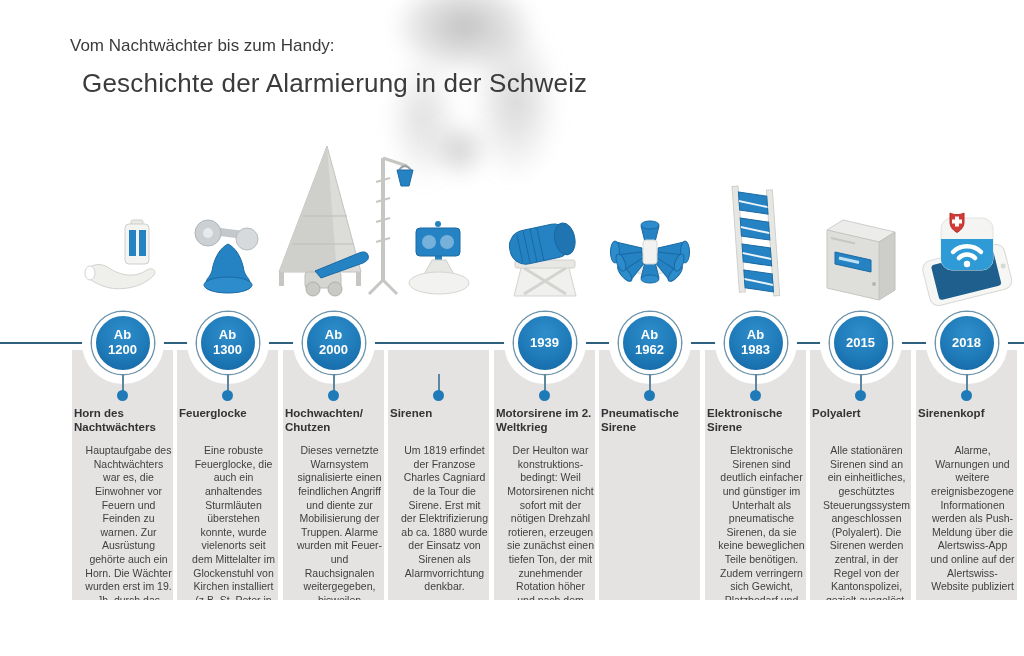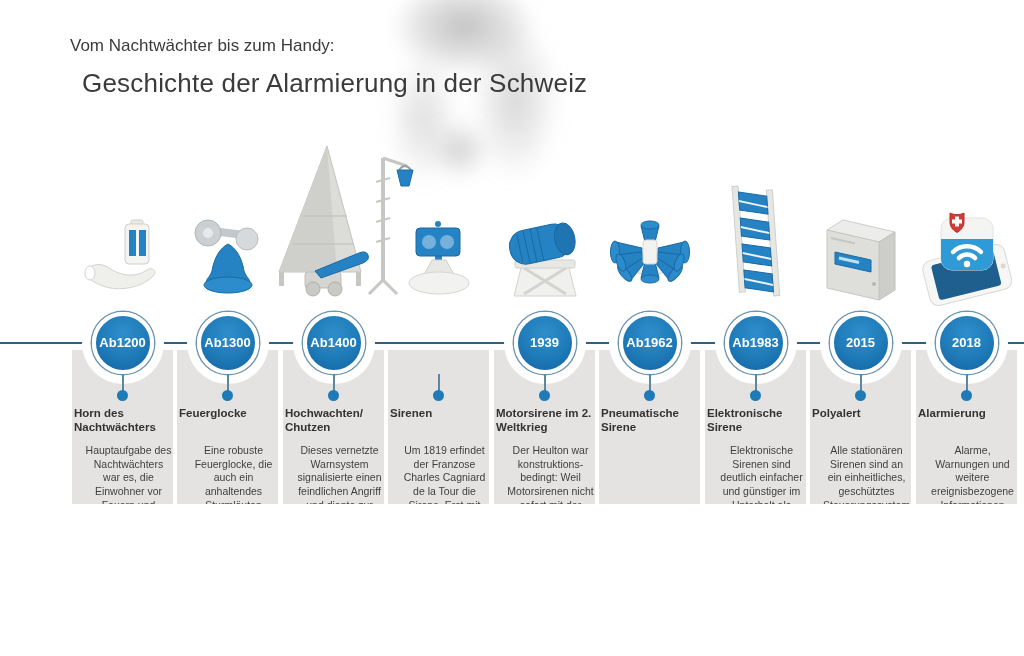--- a/index.html
+++ b/index.html
@@ -1,17 +1,17 @@
 <!DOCTYPE html>
 <html><head>
 <meta charset="utf-8">
 <style>
   html,body{margin:0;padding:0;background:#fff;}
   body{font-family:"Liberation Sans",sans-serif;}
-  #stage{position:relative;width:1024px;height:504px;background:#fff;overflow:hidden;}
+  #stage{position:relative;width:1024px;height:600px;background:#fff;overflow:hidden;}
 
   
   .hdr{position:absolute;left:70px;top:36px;z-index:3;color:#3b3b3b;}
   .hdr .sub{font-size:17px;margin:0 0 6px 0;font-weight:400;}
   .hdr .main{font-size:26px;margin:12px;font-weight:400;letter-spacing:.2px;}
 
   
   .smoke{position:absolute;z-index:0;filter:blur(9px);pointer-events:none;}
   .smoke.s1{left:372px;top:-36px;width:205px;height:250px;
     background:
@@ -25,21 +25,21 @@
   .tl-line{position:absolute;left:0;top:342px;width:1024px;height:2px;background:#2d617f;z-index:1;}
 
   
   .column{position:absolute;top:0;height:656px;width:101px;z-index:2;}
   .panel{position:absolute;left:0;top:350px;width:101px;height:300px;background:#e5e3e1;}
   .icon{position:absolute;left:50%;transform:translateX(-50%);}
   .year-circle{position:absolute;top:312px;left:calc(50% - 31px);width:54px;height:54px;border-radius:50%;
     border:4px solid #fff;
     box-shadow:0 0 0 1.5px #6e95ab, 0 0 0 10px #ffffff;
     background:radial-gradient(circle at 50% 32%, #2e8ecb 0%, #1f7ab8 55%, #1263a0 100%);
-    display:flex;flex-direction:row;align-items:center;justify-content:center;
+    display:flex;flex-direction:column;align-items:center;justify-content:center;
     color:#fff;font-size:13px;font-weight:600;line-height:1.15;text-align:center;}
   .connector{position:absolute;left:calc(50% - 1px);top:374px;width:2px;height:17px;background:#5b87a0;}
   .dot{position:absolute;left:calc(50% - 5.5px);top:390px;width:11px;height:11px;border-radius:50%;background:#1f7ab8;}
   .col-title{position:absolute;top:406px;left:2px;right:2px;text-align:left;
     font-size:11.5px;font-weight:700;color:#333;line-height:1.25;}
   .col-desc{position:absolute;top:444px;left:13px;right:1px;text-align:center;
     font-size:10.5px;color:#3f3f3f;line-height:1.3;}
 </style>
 </head>
 <body>
@@ -115,21 +115,21 @@
       <path d="M148 40 L164 40 L160 56 L152 56 Z" fill="#2583c3" stroke="#1a6aa4"></path>
       <line x1="134" y1="150" x2="120" y2="164" stroke="#c6c6c3" stroke-width="3"></line>
       <line x1="134" y1="150" x2="148" y2="164" stroke="#c6c6c3" stroke-width="3"></line>
       <rect x="56" y="142" width="36" height="16" rx="3" fill="#d4d4d1" stroke="#bcbcb9"></rect>
       <circle cx="64" cy="159" r="7" fill="#c9c9c6" stroke="#b0b0ad"></circle>
       <circle cx="86" cy="159" r="7" fill="#c9c9c6" stroke="#b0b0ad"></circle>
       <path d="M66 141 L110 123 q7 -3 9 2 q2 5 -5 8 L72 148 Z" fill="#2583c3" stroke="#1a6aa4"></path>
     </svg>
     <div class="year-circle">
       <span>Ab</span>
-      <span>1400</span>
+      <span>2000</span>
     </div>
     <div class="connector"></div>
     <div class="dot"></div>
     <div class="col-title">Hochwachten/ Chutzen</div>
     <div class="col-desc">Dieses vernetzte Warnsystem signalisierte einen feindlichen Angriff und diente zur Mobilisierung der Truppen. Alarme wurden mit Feuer- und Rauchsignalen weitergegeben, bisweilen unterstützt durch den Knall eines Mörsers.</div>
   </div>
 
   <div class="column" style="left:388px">
     <div class="panel"></div>
     <svg class="icon" style="top:220px" width="74" height="78" viewBox="0 0 74 78">
@@ -284,17 +284,17 @@
       <path d="M35 3 c4.5 2.2 9.5 2.2 14 0 v9 c0 6 -4.5 9 -7 10.5 c-2.5 -1.5 -7 -4.5 -7 -10.5 Z" fill="#d23b36" stroke="#b52e29"></path>
       <rect x="40" y="6.5" width="4" height="10" fill="#ffffff"></rect>
       <rect x="37" y="9.5" width="10" height="4" fill="#ffffff"></rect>
     </svg>
     <div class="year-circle">
       <span></span>
       <span>2018</span>
     </div>
     <div class="connector"></div>
     <div class="dot"></div>
-    <div class="col-title">Alarmierung</div>
+    <div class="col-title">Sirenenkopf</div>
     <div class="col-desc">Alarme, Warnungen und weitere ereignisbezogene Informationen werden als Push-Meldung über die Alertswiss-App und online auf der Alertswiss-Website publiziert .</div>
   </div>
 
 </div>
 
 </body></html>

